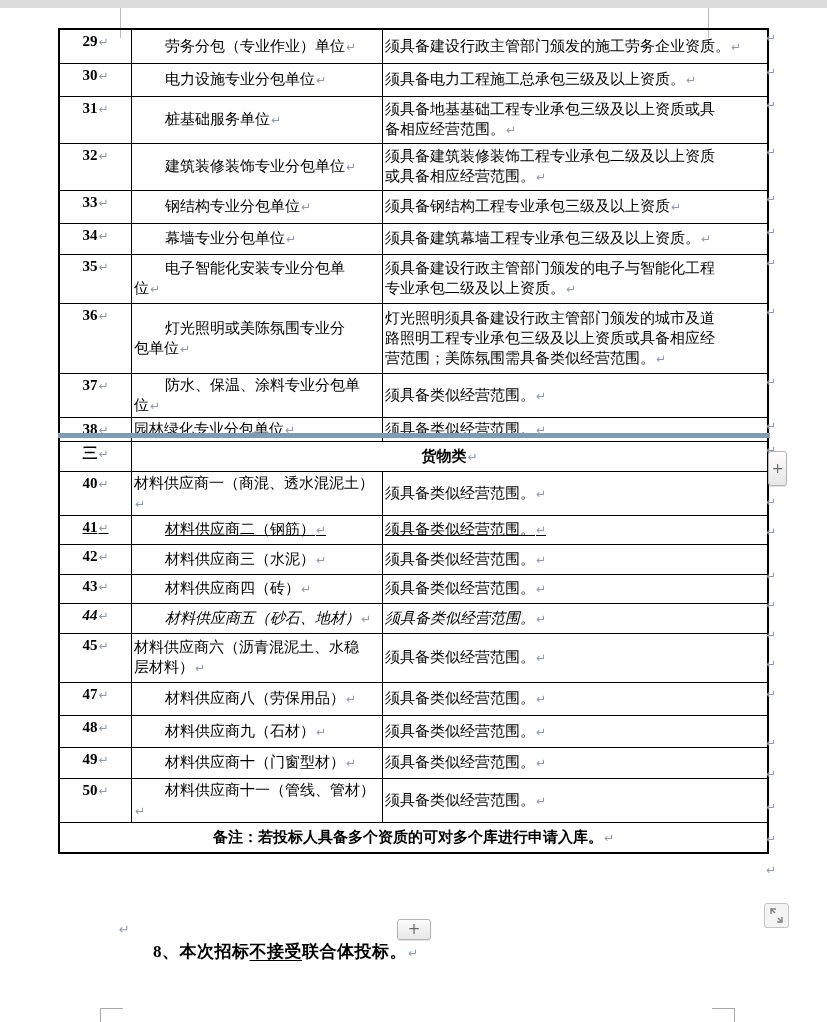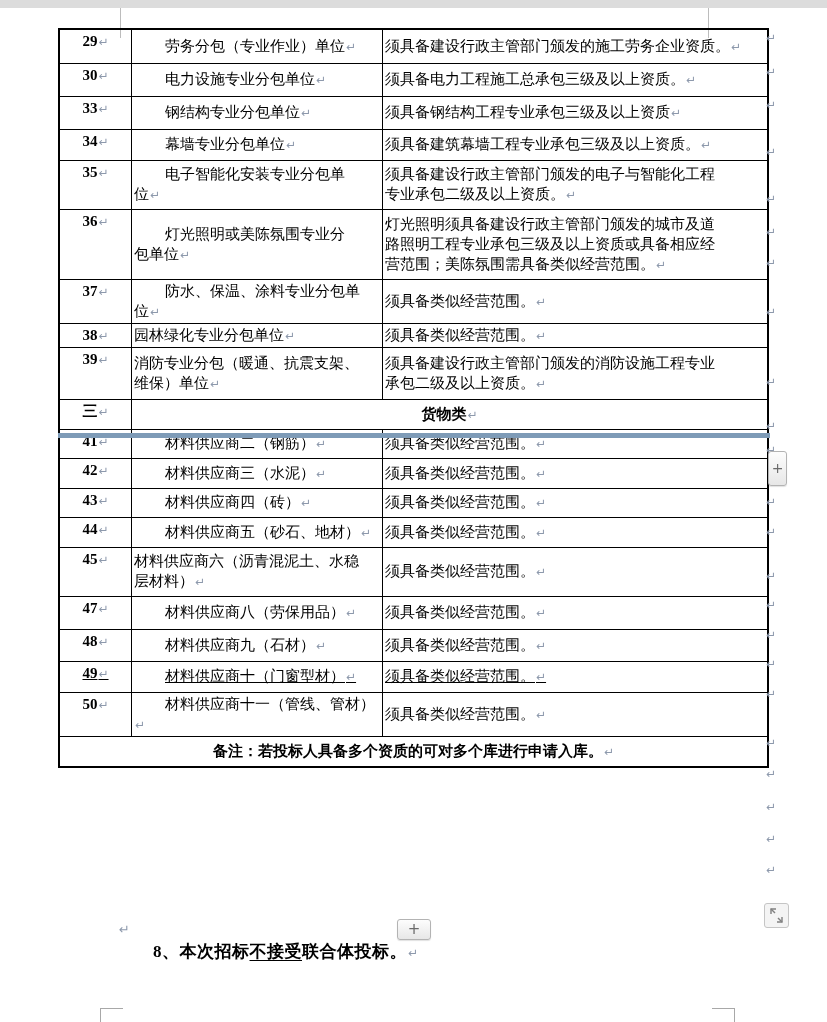--- a/index.html
+++ b/index.html
@@ -93,20 +93,32 @@
       <tr style="height: 34px;">
         <td class="no"><span>29</span><span class="pmark">↵</span></td>
         <td class="name indent"><span>劳务分包（专业作业）单位</span><span class="pmark">↵</span></td>
         <td class="req"><span>须具备建设行政主管部门颁发的施工劳务企业资质。</span><span class="pmark">↵</span></td>
       </tr>
       <tr style="height: 33px;">
         <td class="no"><span>30</span><span class="pmark">↵</span></td>
         <td class="name indent"><span>电力设施专业分包单位</span><span class="pmark">↵</span></td>
         <td class="req"><span>须具备电力工程施工总承包三级及以上资质。</span><span class="pmark">↵</span></td>
       </tr>
+      <tr style="height: 47px;">
+        <td class="no"><span>31</span><span class="pmark">↵</span></td>
+        <td class="name indent"><span>桩基础服务单位</span><span class="pmark">↵</span></td>
+        <td class="req"><span>须具备地基基础工程专业承包三级及以上资质或具
+备相应经营范围。</span><span class="pmark">↵</span></td>
+      </tr>
+      <tr style="height: 47px;">
+        <td class="no"><span>32</span><span class="pmark">↵</span></td>
+        <td class="name indent"><span>建筑装修装饰专业分包单位</span><span class="pmark">↵</span></td>
+        <td class="req"><span>须具备建筑装修装饰工程专业承包二级及以上资质
+或具备相应经营范围。</span><span class="pmark">↵</span></td>
+      </tr>
       <tr style="height: 33px; margin-top: 48px;">
         <td class="no"><span>33</span><span class="pmark">↵</span></td>
         <td class="name indent"><span>钢结构专业分包单位</span><span class="pmark">↵</span></td>
         <td class="req"><span>须具备钢结构工程专业承包三级及以上资质</span><span class="pmark">↵</span></td>
       </tr>
       <tr style="height: 31px;">
         <td class="no"><span>34</span><span class="pmark">↵</span></td>
         <td class="name indent"><span>幕墙专业分包单位</span><span class="pmark">↵</span></td>
         <td class="req"><span>须具备建筑幕墙工程专业承包三级及以上资质。</span><span class="pmark">↵</span></td>
       </tr>
@@ -129,68 +141,66 @@
         <td class="no"><span>37</span><span class="pmark">↵</span></td>
         <td class="name indent"><span>防水、保温、涂料专业分包单
 位</span><span class="pmark">↵</span></td>
         <td class="req"><span>须具备类似经营范围。</span><span class="pmark">↵</span></td>
       </tr>
       <tr style="height: 23px;">
         <td class="no"><span>38</span><span class="pmark">↵</span></td>
         <td class="name"><span>园林绿化专业分包单位</span><span class="pmark">↵</span></td>
         <td class="req"><span>须具备类似经营范围。</span><span class="pmark">↵</span></td>
       </tr>
-      <tr style="height: 52px;">
-        <td class="no"><span>39</span><span class="pmark">↵</span></td>
-        <td class="name"><span>消防专业分包（暖通、抗震支架、
-维保）单位</span><span class="pmark">↵</span></td>
-        <td class="req"><span>须具备建设行政主管部门颁发的消防设施工程专业
-承包二级及以上资质。</span><span class="pmark">↵</span></td>
-      </tr>
       <tr style="height: 30px;">
         <td class="no"><span>三</span><span class="pmark">↵</span></td>
         <td class="section-cell" colspan="2"><span>货物类</span><span class="pmark">↵</span></td>
       </tr>
-      <tr style="height: 29px;">
+      <tr style="height: 30px;">
+        <td class="no"><span>40</span><span class="pmark">↵</span></td>
+        <td class="name"><span>材料供应商一（商混、透水混泥土）</span><span class="pmark">↵</span></td>
+        <td class="req"><span>须具备类似经营范围。</span><span class="pmark">↵</span></td>
+      </tr>
+      <tr style="height: 29px; text-decoration: underline;">
         <td class="no"><span>41</span><span class="pmark">↵</span></td>
         <td class="name indent"><span>材料供应商二（钢筋）</span><span class="pmark">↵</span></td>
         <td class="req"><span>须具备类似经营范围。</span><span class="pmark">↵</span></td>
       </tr>
       <tr style="height: 30px;">
         <td class="no"><span>42</span><span class="pmark">↵</span></td>
         <td class="name indent"><span>材料供应商三（水泥）</span><span class="pmark">↵</span></td>
         <td class="req"><span>须具备类似经营范围。</span><span class="pmark">↵</span></td>
       </tr>
       <tr style="height: 29px; margin-top: 36px;">
         <td class="no"><span>43</span><span class="pmark">↵</span></td>
         <td class="name indent"><span>材料供应商四（砖）</span><span class="pmark">↵</span></td>
         <td class="req"><span>须具备类似经营范围。</span><span class="pmark">↵</span></td>
       </tr>
-      <tr style="height: 30px;">
+      <tr style="height: 30px; font-style: italic;">
         <td class="no"><span>44</span><span class="pmark">↵</span></td>
         <td class="name indent"><span>材料供应商五（砂石、地材）</span><span class="pmark">↵</span></td>
         <td class="req"><span>须具备类似经营范围。</span><span class="pmark">↵</span></td>
       </tr>
       <tr style="height: 49px; margin-left: 27px;">
         <td class="no"><span>45</span><span class="pmark">↵</span></td>
         <td class="name"><span>材料供应商六（沥青混泥土、水稳
 层材料）</span><span class="pmark">↵</span></td>
         <td class="req"><span>须具备类似经营范围。</span><span class="pmark">↵</span></td>
       </tr>
       <tr style="height: 33px;">
         <td class="no"><span>47</span><span class="pmark">↵</span></td>
         <td class="name indent"><span>材料供应商八（劳保用品）</span><span class="pmark">↵</span></td>
         <td class="req"><span>须具备类似经营范围。</span><span class="pmark">↵</span></td>
       </tr>
       <tr style="height: 32px;">
         <td class="no"><span>48</span><span class="pmark">↵</span></td>
         <td class="name indent"><span>材料供应商九（石材）</span><span class="pmark">↵</span></td>
         <td class="req"><span>须具备类似经营范围。</span><span class="pmark">↵</span></td>
       </tr>
-      <tr style="height: 31px; text-decoration: underline;">
+      <tr style="height: 31px;">
         <td class="no"><span>49</span><span class="pmark">↵</span></td>
         <td class="name indent"><span>材料供应商十（门窗型材）</span><span class="pmark">↵</span></td>
         <td class="req"><span>须具备类似经营范围。</span><span class="pmark">↵</span></td>
       </tr>
       <tr style="height: 31px; margin-top: 40px;">
         <td class="no"><span>50</span><span class="pmark">↵</span></td>
         <td class="name indent"><span>材料供应商十一（管线、管材）</span><span class="pmark">↵</span></td>
         <td class="req"><span>须具备类似经营范围。</span><span class="pmark">↵</span></td>
       </tr>
       <tr style="height: 31px;">

